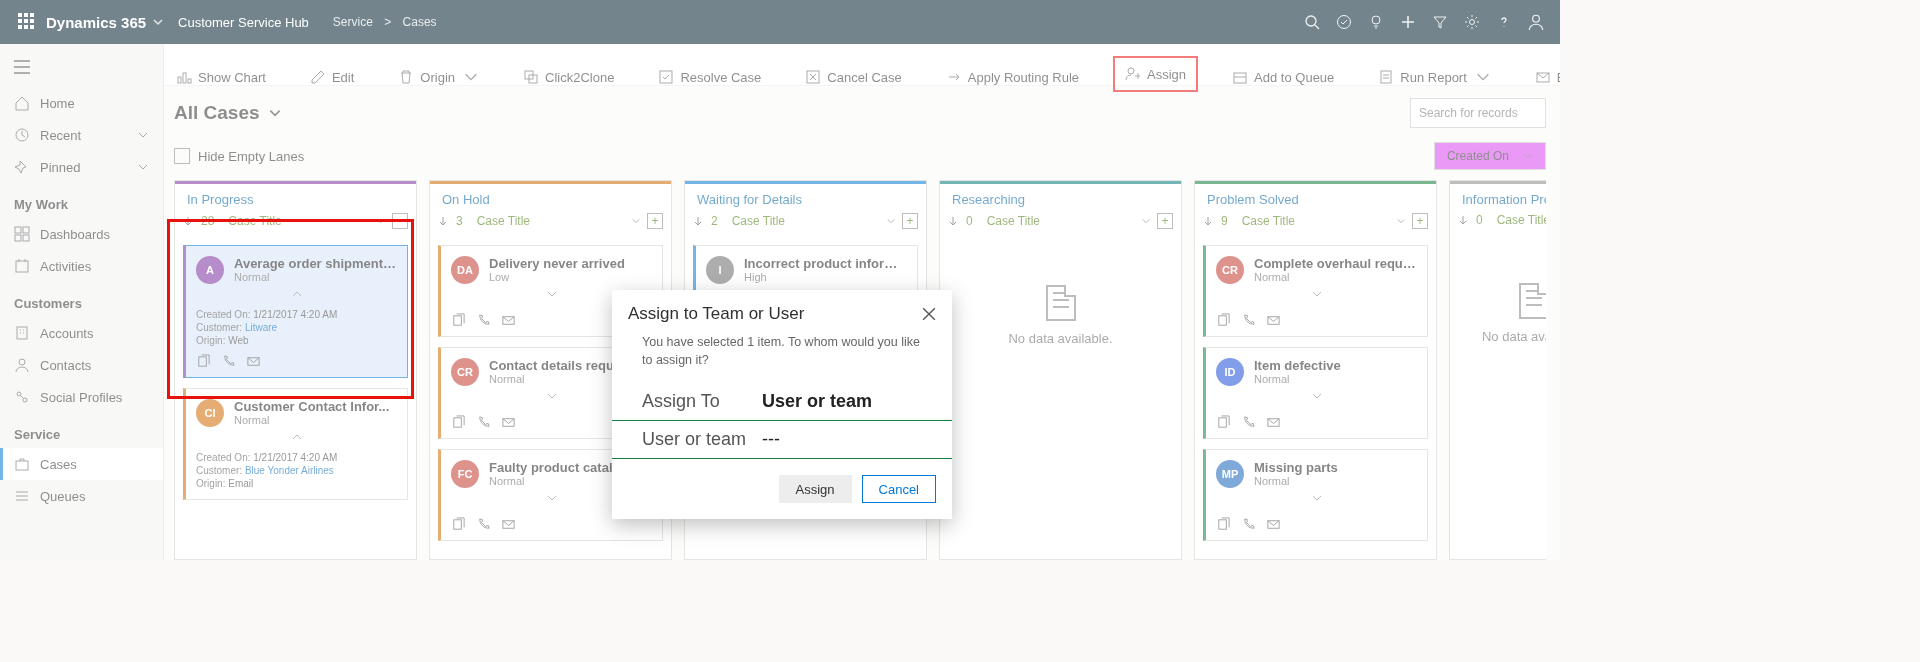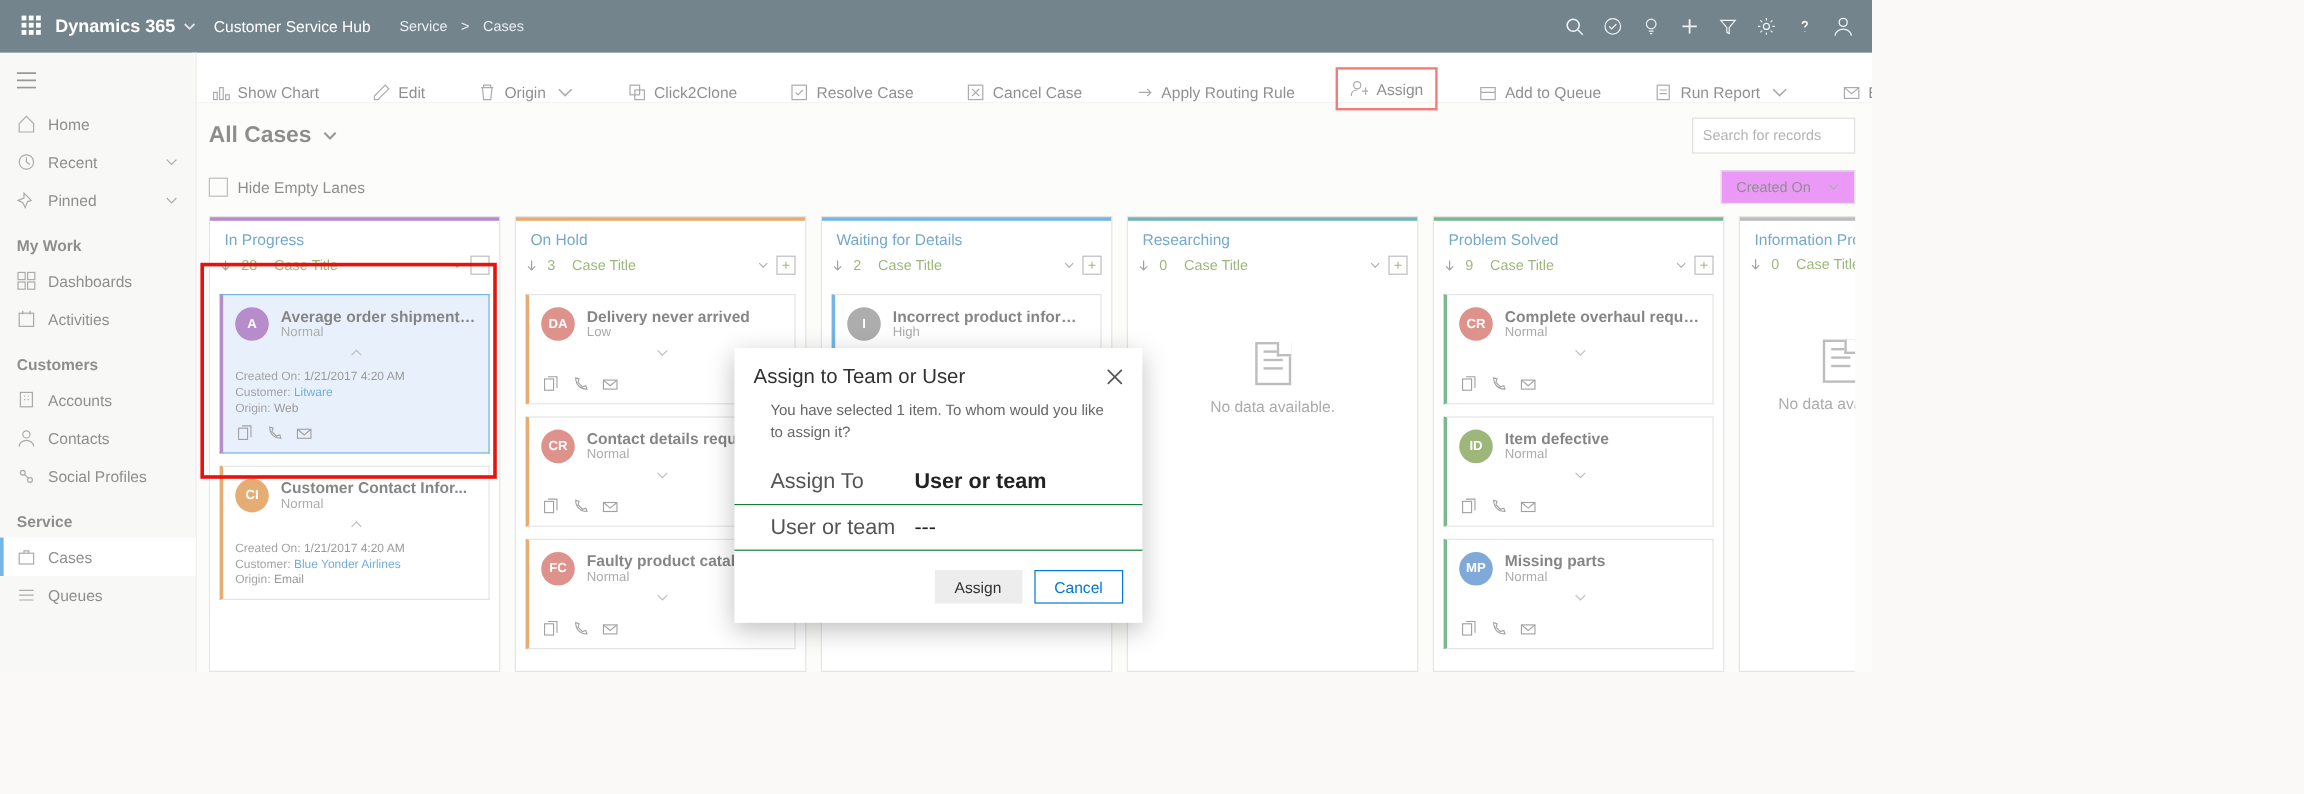--- a/index.html
+++ b/index.html
@@ -626,21 +626,21 @@
                 <path d="M4 2c0 6 4 10 10 10l-1-3-3 1-4-4 1-3z" stroke="#555" fill="none"></path>
               </svg>
               <svg viewBox="0 0 16 16">
                 <rect x="2" y="4" width="12" height="8" stroke="#555" fill="none"></rect>
                 <path d="M2 4l6 5 6-5" stroke="#555" fill="none"></path>
               </svg>
             </div>
         </div>
         <div class="card green">
           <div class="row1">
-              <div class="avatar" style="background:#4d7c0f">ID</div>
+              <div class="avatar" style="background:#1d4ed8">ID</div>
               <div style="flex:1;min-width:0">
                 <div class="title">Item defective</div>
                 <div class="prio">Normal</div>
               </div>
             </div>
           <div class="chev-mid"><svg width="12" height="12" viewBox="0 0 12 12">
                 <path d="M2 4l4 4 4-4" stroke="#888" fill="none"></path>
               </svg></div>
           <div class="card-icons">
               <svg viewBox="0 0 16 16">

